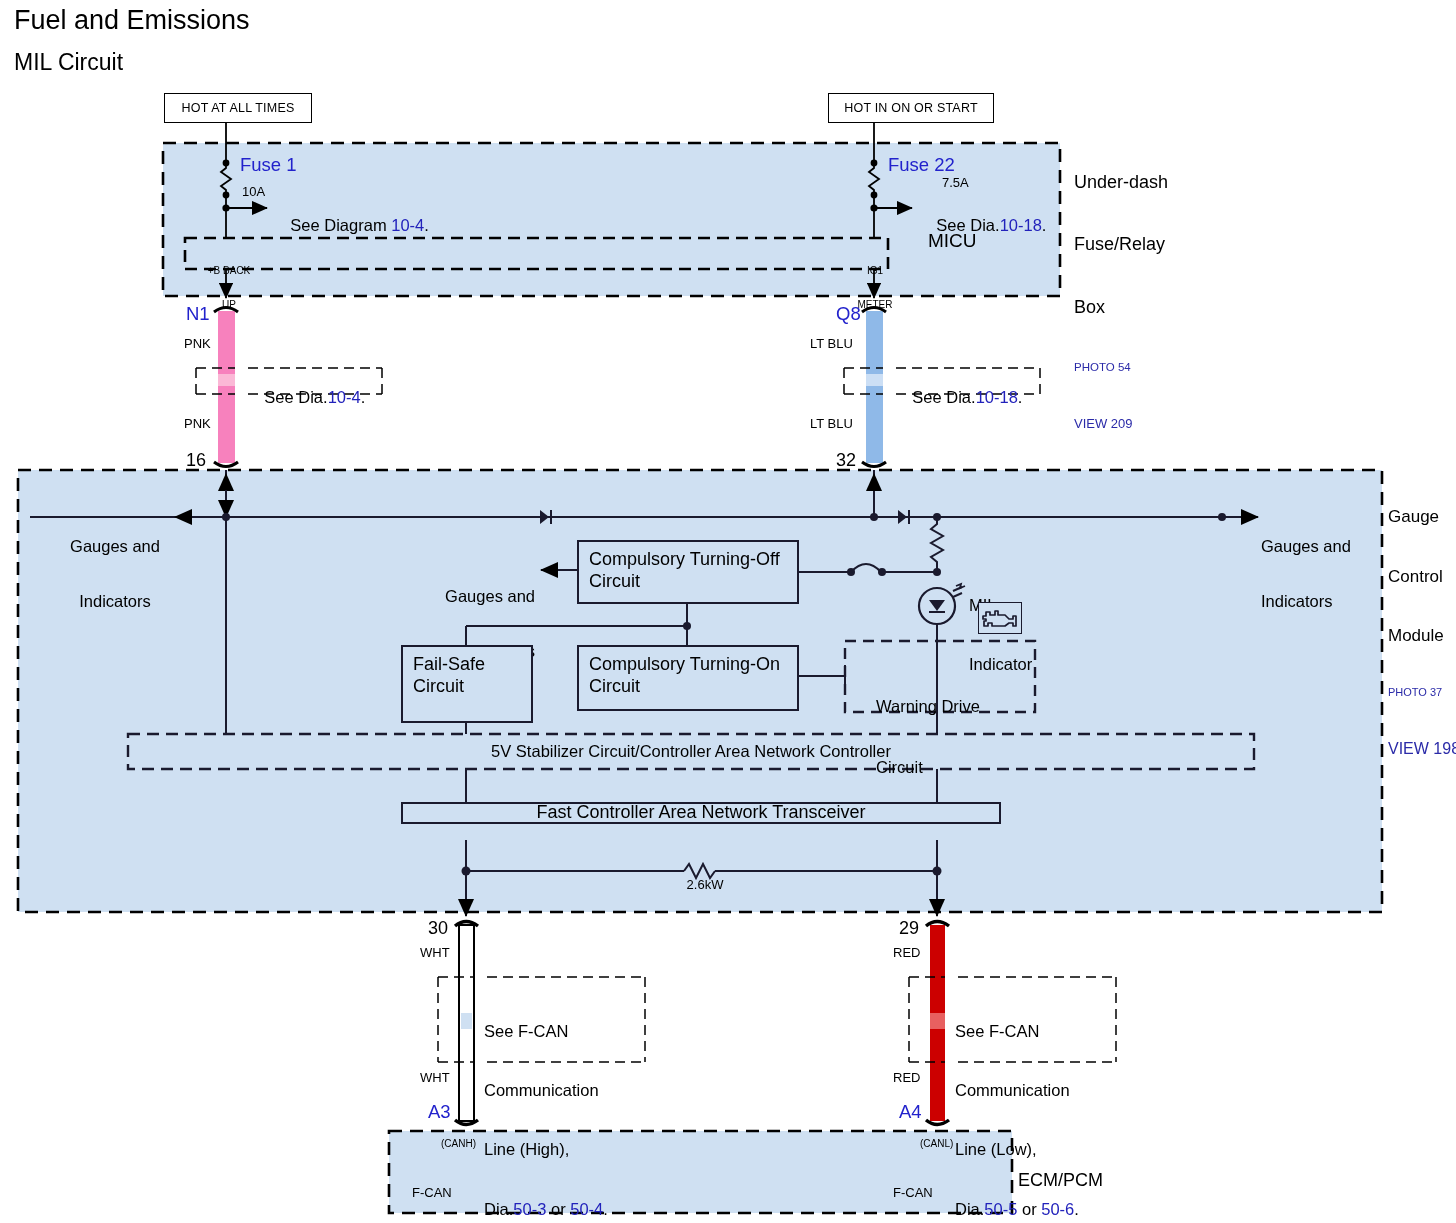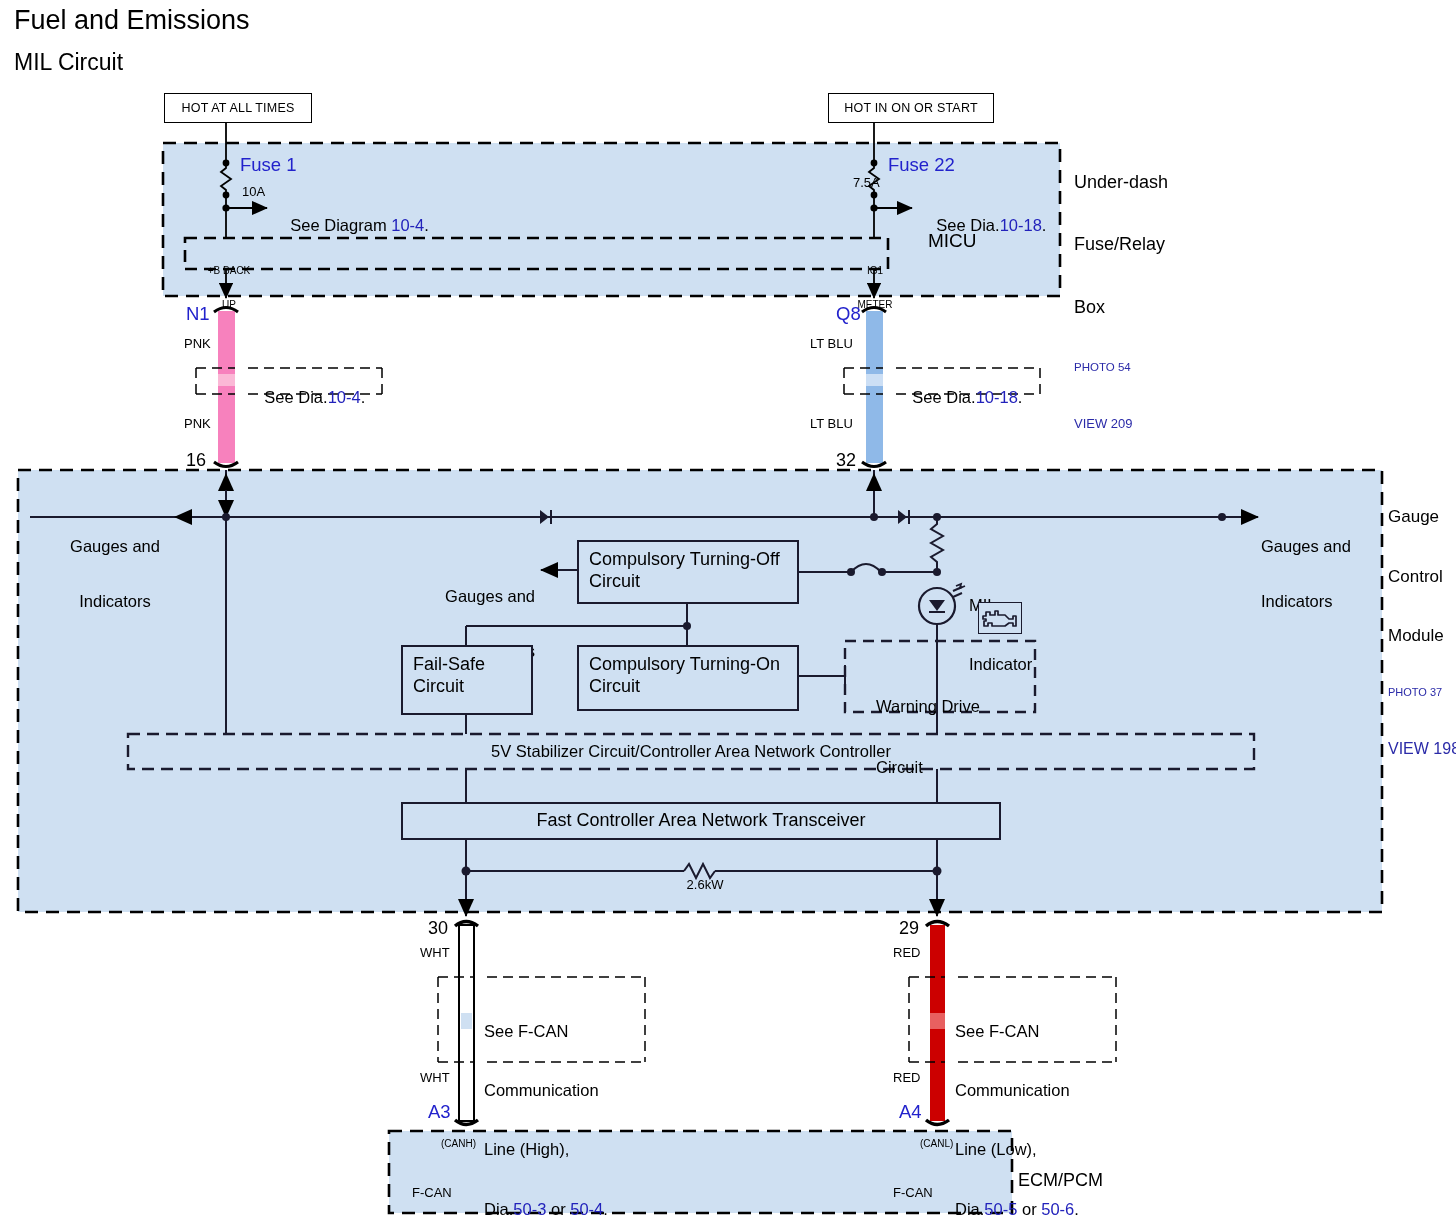--- a/index.html
+++ b/index.html
@@ -192,21 +192,21 @@
   <div class="hotbox" style="left:164px;top:93px;width:146px;height:28px;">HOT AT ALL TIMES</div>
   <div class="hotbox" style="left:828px;top:93px;width:164px;height:28px;">HOT IN ON OR START</div>
 
   <div class="t bluebold" style="left:240px;top:155px;">Fuse 1</div>
   <div class="t lbl-sm" style="left:242px;top:185px;">10A</div>
   <div class="t lbl" style="left:272px;top:198px;">
     <span>See Diagram </span><span class="blue">10-4</span><span>.</span>
   </div>
 
   <div class="t bluebold" style="left:888px;top:155px;">Fuse 22</div>
-  <div class="t lbl-sm" style="left:853px;top:176px;">7.5A</div>
+  <div class="t lbl-sm" style="left:942px;top:176px;">7.5A</div>
   <div class="t lbl" style="left:918px;top:198px;">
     <span>See Dia.</span><span class="blue">10-18</span><span>.</span>
   </div>
 
   <div class="t lbl-xs ctr" style="left:196px;top:243px;width:66px;">
     <div>+B BACK</div>
     <div>UP</div>
   </div>
   <div class="t lbl-xs ctr" style="left:843px;top:243px;width:64px;">
     <div>IG1</div>
@@ -259,38 +259,38 @@
   <div class="t lbl rt" style="left:405px;top:550px;width:130px;">
     <div>Gauges and</div>
     <div>Indicators</div>
   </div>
 
   <div class="solidbox pad" style="left:577px;top:540px;width:222px;height:64px;">
     <span>Compulsory Turning-Off</span>
     <span>Circuit</span>
   </div>
 
-  <div class="solidbox pad" style="left:401px;top:645px;width:132px;height:70px;">
+  <div class="solidbox pad" style="left:401px;top:645px;width:132px;height:78px;">
     <span>Fail-Safe</span>
     <span>Circuit</span>
   </div>
 
   <div class="solidbox pad" style="left:577px;top:645px;width:222px;height:66px;">
     <span>Compulsory Turning-On</span>
     <span>Circuit</span>
   </div>
 
   <div class="t lbl" style="left:876px;top:656px;line-height:1.22;">
     <div>Warning Drive</div>
     <div>Circuit</div>
   </div>
 
   <div class="t lbl ctr" style="left:128px;top:742px;width:1126px;">5V Stabilizer Circuit/Controller Area Network Controller</div>
 
-  <div class="solidbox" style="left:401px;top:802px;width:600px;height:38px;display:flex;align-items:center;justify-content:center;">
+  <div class="solidbox" style="left:401px;top:802px;width:600px;height:22px;display:flex;align-items:center;justify-content:center;">
     <span>Fast Controller Area Network Transceiver</span>
   </div>
 
   <div class="t lbl" style="left:969px;top:556px;line-height:1.2;">
     <div>MIL</div>
     <div>Indicator</div>
   </div>
 
   <div style="position:absolute;left:978px;top:602px;width:42px;height:30px;border:1.8px solid #1a1a2e;background:#cfe0f2;">
     <svg viewBox="0 0 42 30" width="42" height="30">

